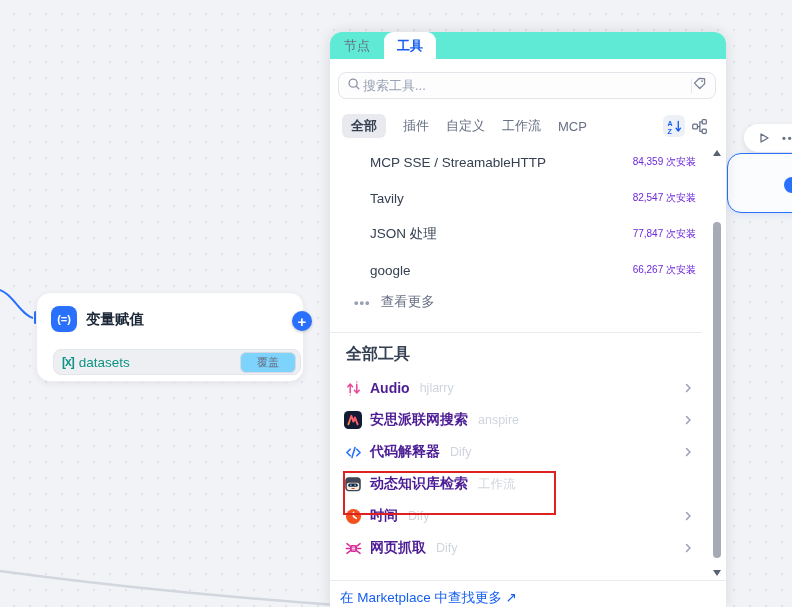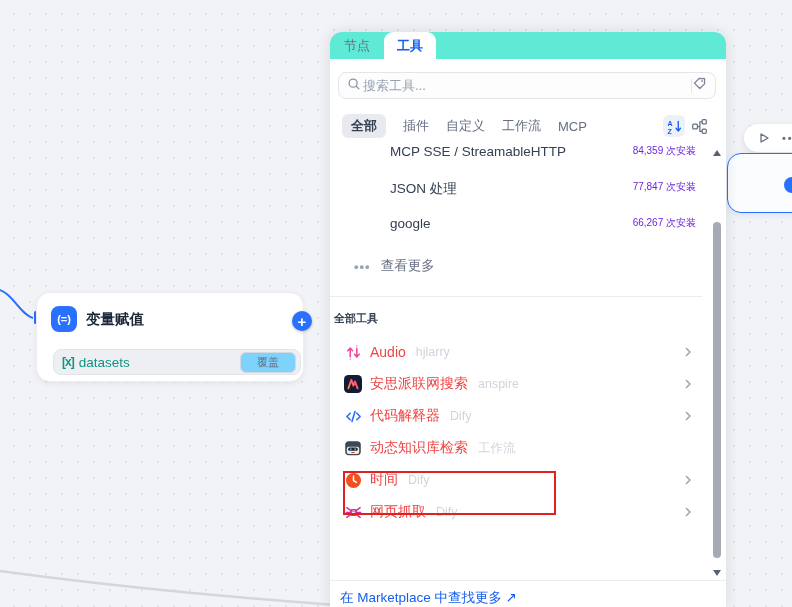--- a/index.html
+++ b/index.html
@@ -53,31 +53,31 @@
   .searchbox input::placeholder{color:#98a2b3}
   .search-div{width:1px;height:14px;background:#e4e7ec}
   .filterrow{position:absolute;left:12px;top:81px;width:370px;height:26px;display:flex;align-items:center;gap:17px}
   .chip{font-size:13px;color:#676f83;cursor:default}
   .chip.active{background:#e8eaef;border-radius:6px;padding:3px 9px;color:#354052;font-weight:600}
   .filter-icons{margin-left:auto;display:flex;align-items:center;gap:3px;padding-right:2px}
   .icbtn{width:22px;height:22px;border-radius:6px;display:flex;align-items:center;justify-content:center}
   .icbtn.lit{background:#edf0f6}
 
   .content{position:absolute;top:112px;left:0;width:372px}
-  .p-row{height:36px;display:flex;align-items:flex-start;padding-left:60px;padding-right:6px}
+  .p-row{height:36px;display:flex;align-items:center;padding-left:40px;padding-right:6px}
   .p-name{font-size:13.5px;color:#354052}
   .p-installs{margin-left:auto;font-size:10px;color:#6d28d9}
   .see-more{height:28px;display:flex;align-items:center;gap:10px;padding-left:24px;color:#676f83;font-size:13.5px}
   .see-dots{font-size:13px;letter-spacing:1px;color:#98a2b3;font-weight:700}
   .divider{border-top:1px solid #e9ebee;margin-top:16px}
-  .section-title{margin-top:12px;padding-left:4px;font-size:11px;font-weight:600;color:#354052;height:18px;line-height:18px}
+  .section-title{margin-top:12px;padding-left:16px;font-size:16px;font-weight:600;color:#354052;height:18px;line-height:18px}
   .tools-list{margin-top:9px}
   .t-row{height:32px;display:flex;align-items:center;gap:8px;padding-left:14px;padding-right:8px}
   .t-ic{width:18px;height:18px;display:flex;align-items:center;justify-content:center}
-  .t-name{font-size:14px;font-weight:400;color:#ef4444}
+  .t-name{font-size:14px;font-weight:700;color:#4c1d95}
   .t-provider{font-size:12.5px;color:#d0d5dd;margin-left:2px}
   .t-chev{margin-left:auto;display:flex;align-items:center}
   .red-box{position:absolute;left:13px;top:439px;width:209px;height:40px;border:2px solid #e02121;pointer-events:none}
   .footer-div{position:absolute;left:0;right:0;top:548px;border-top:1px solid #e9ebee}
   .footer-link{position:absolute;left:10px;top:557px;font-size:13.5px;color:#155eef}
 
   
   .sbar{position:absolute;right:4px;top:116px;width:10px;height:430px}
   .sb-up,.sb-down{position:absolute;left:1px;width:0;height:0;border-left:4px solid transparent;border-right:4px solid transparent}
   .sb-up{top:2px;border-bottom:6px solid #596273}
@@ -166,20 +166,24 @@
     </span>
   </div>
 
   <div class="content">
     <div id="popular">
         <div class="p-row">
           <span class="p-name">MCP SSE / StreamableHTTP</span>
           <span class="p-installs">84,359 次安装</span>
         </div>
         <div class="p-row">
+          <span class="p-name">Tavily</span>
+          <span class="p-installs">82,547 次安装</span>
+        </div>
+        <div class="p-row">
           <span class="p-name">JSON 处理</span>
           <span class="p-installs">77,847 次安装</span>
         </div>
         <div class="p-row">
           <span class="p-name">google</span>
           <span class="p-installs">66,267 次安装</span>
         </div>
       </div>
     <div class="see-more">
       <span class="see-dots">•••</span>

